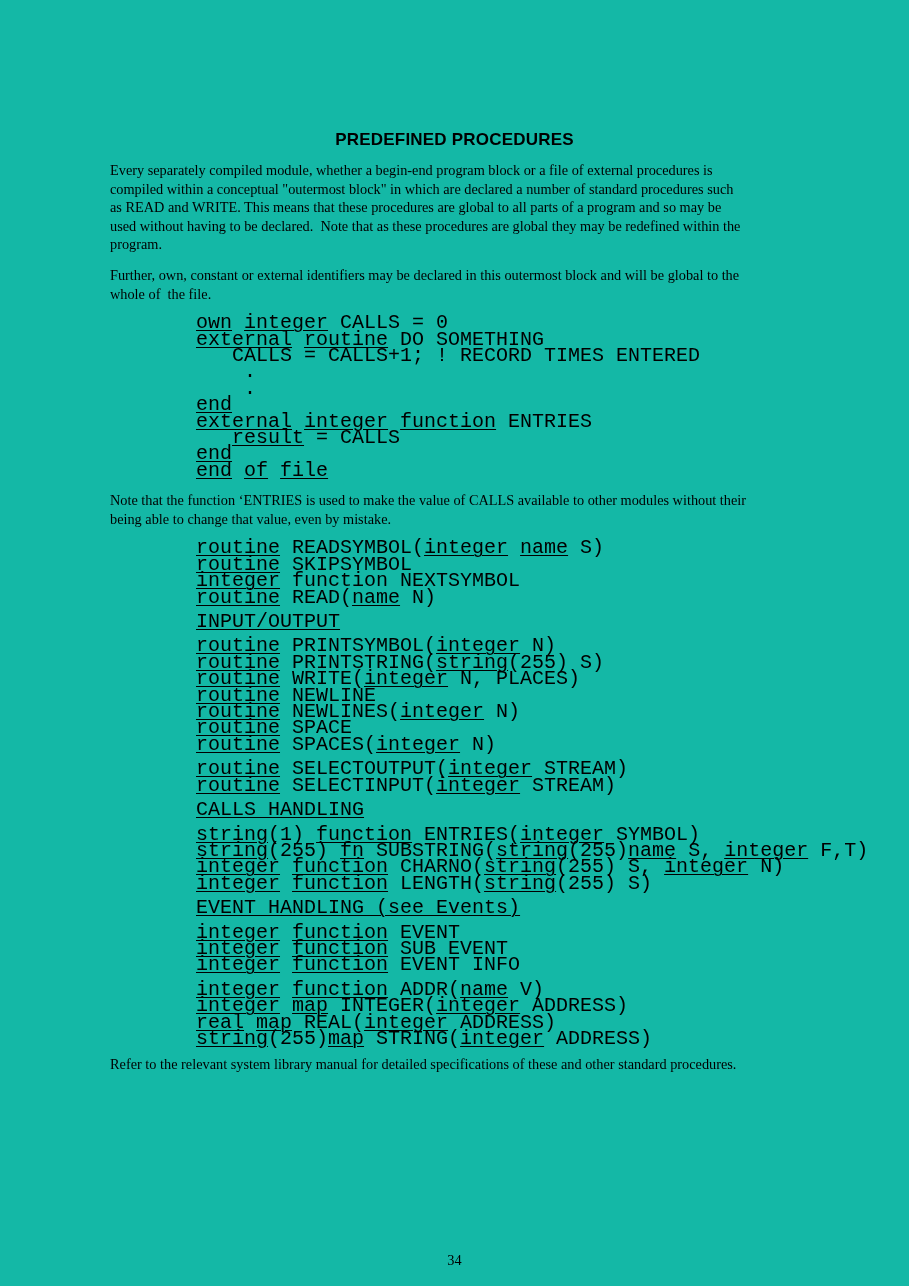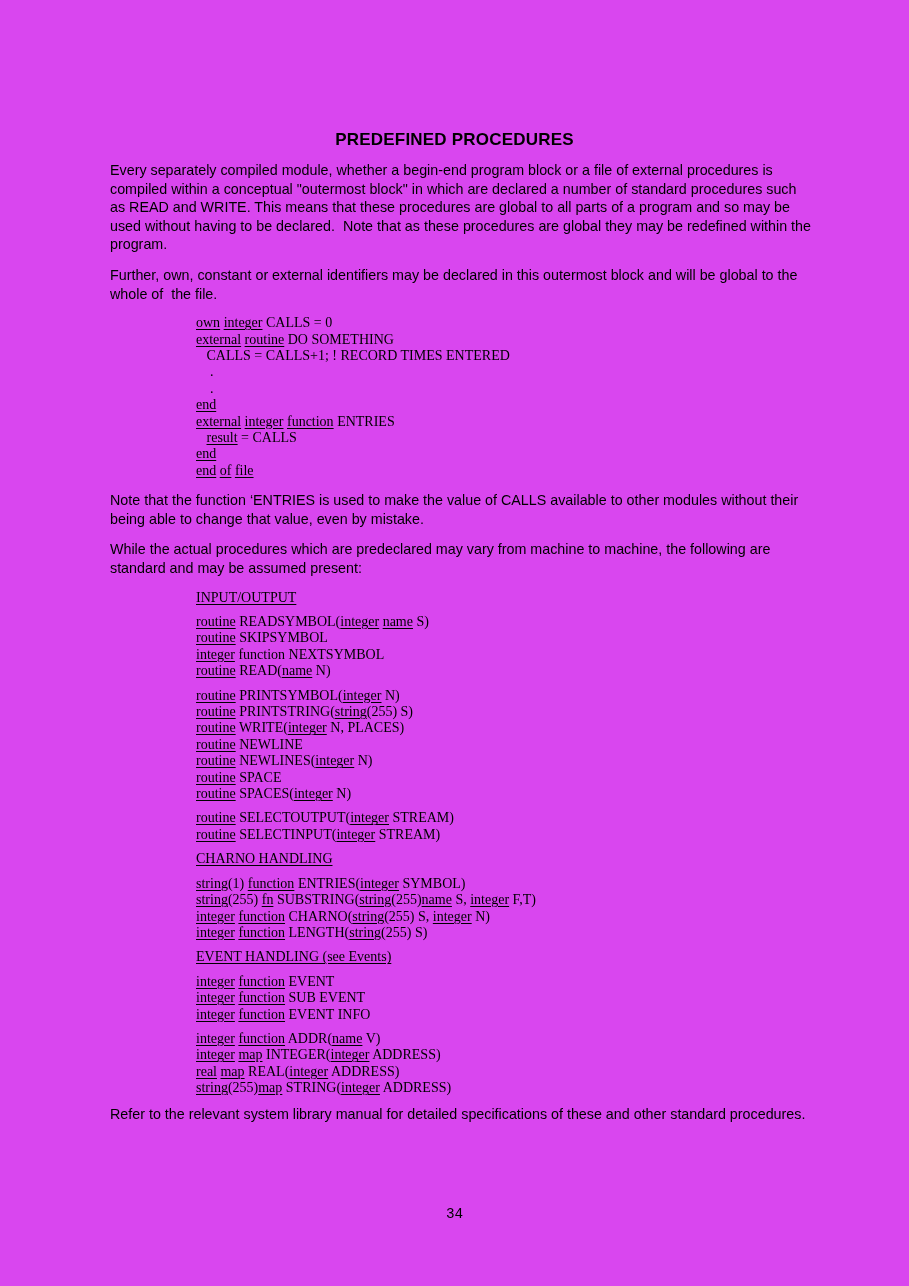--- a/index.html
+++ b/index.html
@@ -1,58 +1,58 @@
 <!DOCTYPE html>
 <html><head>
 <meta charset="utf-8">
 <style>
   html, body { margin: 0; padding: 0; background: #ffffff; }
   .page {
     position: relative;
     width: 909px;
     height: 1286px;
-    background: #d946ef;
+    background: #14b8a6;
     color: #000000;
     overflow: hidden;
     box-sizing: border-box;
     padding-top: 131px;
   }
   .title {
     font-family: "Liberation Sans", sans-serif;
     font-weight: bold;
     font-size: 17px;
     line-height: 18px;
     text-align: center;
     margin: 0 0 12px 0;
     letter-spacing: 0.2px;
   }
   .par {
-    font-family: Liberation Sans, sans-serif;
+    font-family: Liberation Serif, serif;
     font-size: 14.3px;
     line-height: 18.6px;
     margin: 0 0 12px 110px;
   }
   .par-line { white-space: pre; }
   .code {
-    font-family: Liberation Serif, serif;
-    font-size: 14px;
+    font-family: Liberation Mono, monospace;
+    font-size: 20px;
     line-height: 16.4px;
     margin: 0 0 8px 196px;
   }
   .code-example { margin-bottom: 12px; }
   .code-line { white-space: pre; }
   .u { text-decoration: underline; text-underline-offset: 2px; text-decoration-thickness: 1px; }
   .heading-line { white-space: pre; }
   .page-number {
     position: absolute;
-    top: 1206px;
+    top: 1252px;
     left: 0;
     right: 0;
     text-align: center;
-    font-family: Liberation Mono, monospace;
+    font-family: Liberation Serif, serif;
     font-size: 14.3px;
   }
   .last-par { margin-bottom: 13px; }
 </style>
 </head>
 <body>
 
 <div class="page">
 
   <h1 class="title">PREDEFINED PROCEDURES</h1>
@@ -81,47 +81,43 @@
       <div class="code-line"><span>   </span><span class="u">result</span><span> = CALLS</span></div>
       <div class="code-line"><span class="u">end</span></div>
       <div class="code-line"><span class="u">end</span><span> </span><span class="u">of</span><span> </span><span class="u">file</span></div>
     </div>
 
   <div class="par">
       <div class="par-line">Note that the function ‘ENTRIES is used to make the value of CALLS available to other modules without their</div>
       <div class="par-line">being able to change that value, even by mistake.</div>
     </div>
 
-  <div class="par">
-      <div class="par-line">While the actual procedures which are predeclared may vary from machine to machine, the following are</div>
-      <div class="par-line">standard and may be assumed present:</div>
-    </div>
 
-  <div class="code"><span class="heading-line u">INPUT/OUTPUT</span></div>
   <div class="code">
       <div class="code-line"><span class="u">routine</span><span> READSYMBOL(</span><span class="u">integer</span><span> </span><span class="u">name</span><span> S)</span></div>
       <div class="code-line"><span class="u">routine</span><span> SKIPSYMBOL</span></div>
       <div class="code-line"><span class="u">integer</span><span> function NEXTSYMBOL</span></div>
       <div class="code-line"><span class="u">routine</span><span> READ(</span><span class="u">name</span><span> N)</span></div>
     </div>
+  <div class="code"><span class="heading-line u">INPUT/OUTPUT</span></div>
   <div class="code">
       <div class="code-line"><span class="u">routine</span><span> PRINTSYMBOL(</span><span class="u">integer</span><span> N)</span></div>
       <div class="code-line"><span class="u">routine</span><span> PRINTSTRING(</span><span class="u">string</span><span>(255) S)</span></div>
       <div class="code-line"><span class="u">routine</span><span> WRITE(</span><span class="u">integer</span><span> N, PLACES)</span></div>
       <div class="code-line"><span class="u">routine</span><span> NEWLINE</span></div>
       <div class="code-line"><span class="u">routine</span><span> NEWLINES(</span><span class="u">integer</span><span> N)</span></div>
       <div class="code-line"><span class="u">routine</span><span> SPACE</span></div>
       <div class="code-line"><span class="u">routine</span><span> SPACES(</span><span class="u">integer</span><span> N)</span></div>
     </div>
   <div class="code">
       <div class="code-line"><span class="u">routine</span><span> SELECTOUTPUT(</span><span class="u">integer</span><span> STREAM)</span></div>
       <div class="code-line"><span class="u">routine</span><span> SELECTINPUT(</span><span class="u">integer</span><span> STREAM)</span></div>
     </div>
 
-  <div class="code"><span class="heading-line u">CHARNO HANDLING</span></div>
+  <div class="code"><span class="heading-line u">CALLS HANDLING</span></div>
   <div class="code">
       <div class="code-line"><span class="u">string</span><span>(1) </span><span class="u">function</span><span> ENTRIES(</span><span class="u">integer</span><span> SYMBOL)</span></div>
       <div class="code-line"><span class="u">string</span><span>(255) </span><span class="u">fn</span><span> SUBSTRING(</span><span class="u">string</span><span>(255)</span><span class="u">name</span><span> S, </span><span class="u">integer</span><span> F,T)</span></div>
       <div class="code-line"><span class="u">integer</span><span> </span><span class="u">function</span><span> CHARNO(</span><span class="u">string</span><span>(255) S, </span><span class="u">integer</span><span> N)</span></div>
       <div class="code-line"><span class="u">integer</span><span> </span><span class="u">function</span><span> LENGTH(</span><span class="u">string</span><span>(255) S)</span></div>
     </div>
 
   <div class="code"><span class="heading-line u">EVENT HANDLING (see Events)</span></div>
   <div class="code">
       <div class="code-line"><span class="u">integer</span><span> </span><span class="u">function</span><span> EVENT</span></div>

